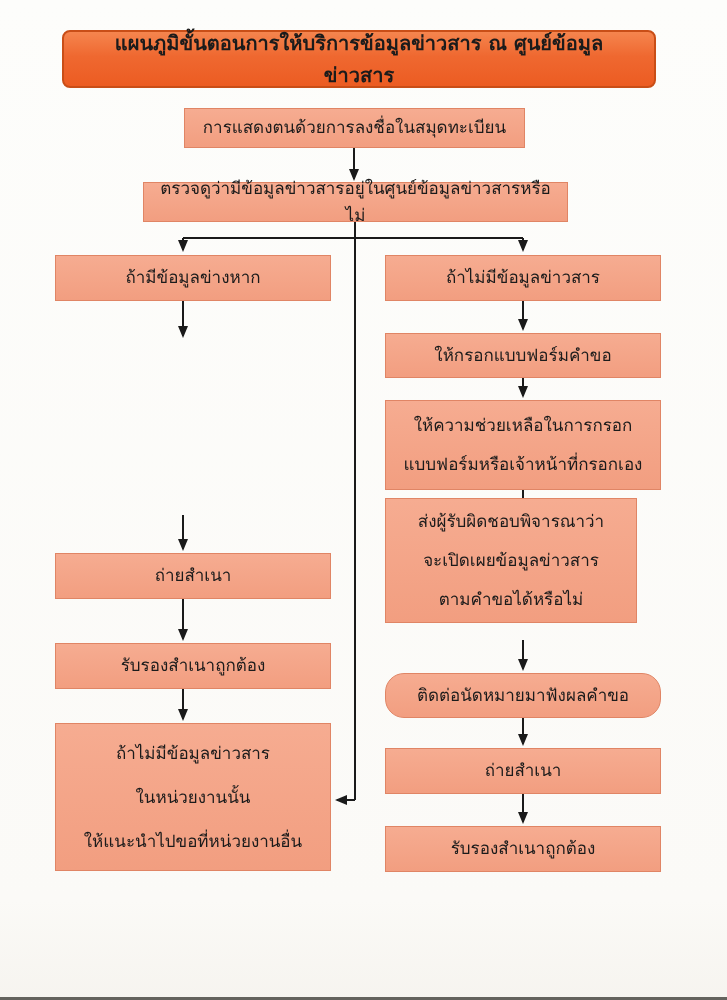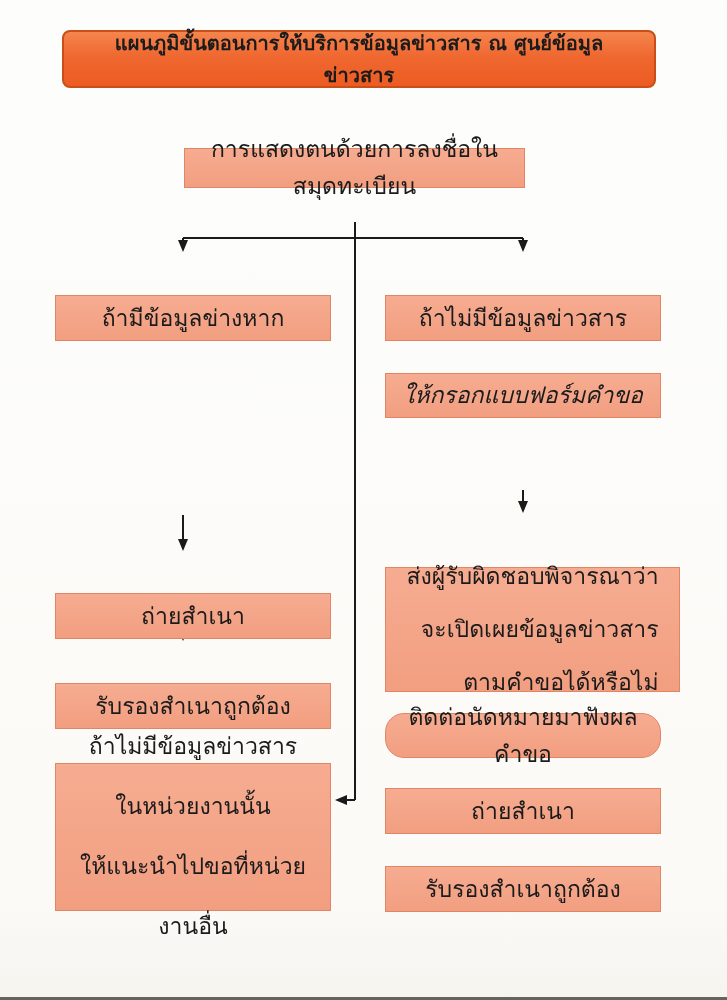--- a/index.html
+++ b/index.html
@@ -41,44 +41,43 @@
   }
 
   .flow-box {
     position: absolute;
     background: linear-gradient(180deg, #f6ac91 0%, #f29e80 100%);
     border: 1.5px solid #e08565;
     display: flex;
     align-items: center;
     justify-content: center;
     text-align: center;
-    font-size: 23px;
+    font-size: 17px;
     color: #1b1b1b;
     white-space: pre-line;
     padding: 2px 8px;
     line-height: 1.6;
-    margin-top: 40px;
   }
 
   .lh-wide  { line-height: 2.3; }
   .lh-wider { line-height: 2.6; }
 
   .node-register  { left: 184px; top: 108px; width: 341px; height: 40px; }
   .node-check     { left: 143px; top: 182px; width: 425px; height: 40px; }
 
   .node-has-info      { left: 55px; top: 255px; width: 276px; height: 46px; }
   .node-assist-search { left: 55px; top: 340px; width: 276px; height: 175px; }
   .node-copy-left     { left: 55px; top: 553px; width: 276px; height: 46px; }
   .node-certify-left  { left: 55px; top: 643px; width: 276px; height: 46px; }
   .node-not-in-unit   { left: 55px; top: 723px; width: 276px; height: 148px; }
 
   .node-no-info           { left: 385px; top: 255px; width: 276px; height: 46px; }
-  .node-fill-form         { left: 385px; top: 333px; width: 276px; height: 45px; font-style: italic; }
+  .node-fill-form         { left: 385px; top: 333px; width: 276px; height: 45px; }
   .node-assist-form       { left: 385px; top: 400px; width: 276px; height: 90px; }
-  .node-consider-disclose { left: 385px; top: 527px; width: 295px; height: 125px; text-align: right; }
+  .node-consider-disclose { left: 385px; top: 498px; width: 252px; height: 125px; }
   .node-appointment       { left: 385px; top: 673px; width: 276px; height: 45px; border-radius: 19px; }
   .node-copy-right        { left: 385px; top: 748px; width: 276px; height: 46px; }
   .node-certify-right     { left: 385px; top: 826px; width: 276px; height: 46px; }
 
   .arrows {
     position: absolute;
     left: 0; top: 0;
     width: 727px; height: 1000px;
     pointer-events: none;
   }
@@ -120,36 +119,39 @@
     <line x1="523" y1="301" x2="523" y2="329" marker-end="url(#ah)"></line>
     <line x1="523" y1="378" x2="523" y2="396" marker-end="url(#ah)"></line>
     <line x1="523" y1="490" x2="523" y2="511" marker-end="url(#ah)"></line>
     <line x1="523" y1="640" x2="523" y2="669" marker-end="url(#ah)"></line>
     <line x1="523" y1="718" x2="523" y2="744" marker-end="url(#ah)"></line>
     <line x1="523" y1="794" x2="523" y2="822" marker-end="url(#ah)"></line>
   </svg>
 
   <div class="flow-box node-register">การแสดงตนด้วยการลงชื่อในสมุดทะเบียน</div>
 
+  <div class="flow-box node-check">ตรวจดูว่ามีข้อมูลข่าวสารอยู่ในศูนย์ข้อมูลข่าวสารหรือไม่</div>
 
   <div class="flow-box node-has-info">ถ้ามีข้อมูลข่างหาก</div>
 
 
   <div class="flow-box node-copy-left">ถ่ายสำเนา</div>
 
   <div class="flow-box node-certify-left">รับรองสำเนาถูกต้อง</div>
 
   <div class="flow-box node-not-in-unit lh-wider">ถ้าไม่มีข้อมูลข่าวสาร
 ในหน่วยงานนั้น
 ให้แนะนำไปขอที่หน่วยงานอื่น</div>
 
   <div class="flow-box node-no-info">ถ้าไม่มีข้อมูลข่าวสาร</div>
 
   <div class="flow-box node-fill-form">ให้กรอกแบบฟอร์มคำขอ</div>
 
+  <div class="flow-box node-assist-form lh-wide">ให้ความช่วยเหลือในการกรอก
+แบบฟอร์มหรือเจ้าหน้าที่กรอกเอง</div>
 
   <div class="flow-box node-consider-disclose lh-wide">ส่งผู้รับผิดชอบพิจารณาว่า
 จะเปิดเผยข้อมูลข่าวสาร
 ตามคำขอได้หรือไม่</div>
 
   <div class="flow-box node-appointment">ติดต่อนัดหมายมาฟังผลคำขอ</div>
 
   <div class="flow-box node-copy-right">ถ่ายสำเนา</div>
 
   <div class="flow-box node-certify-right">รับรองสำเนาถูกต้อง</div>

